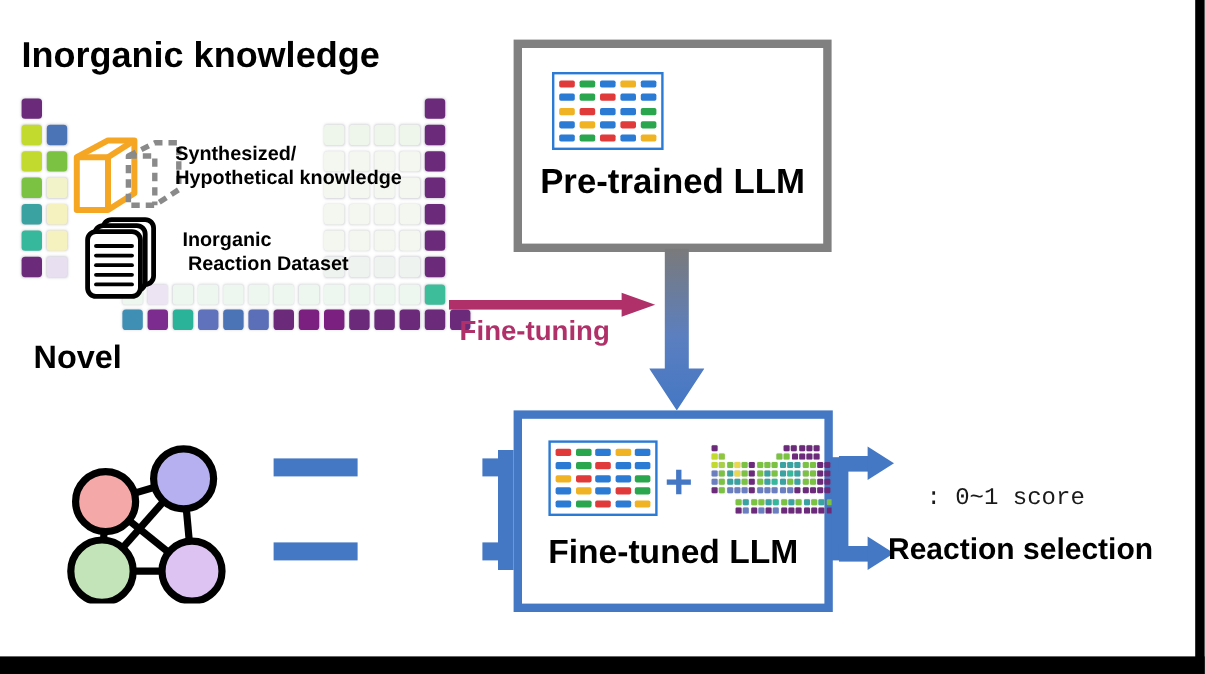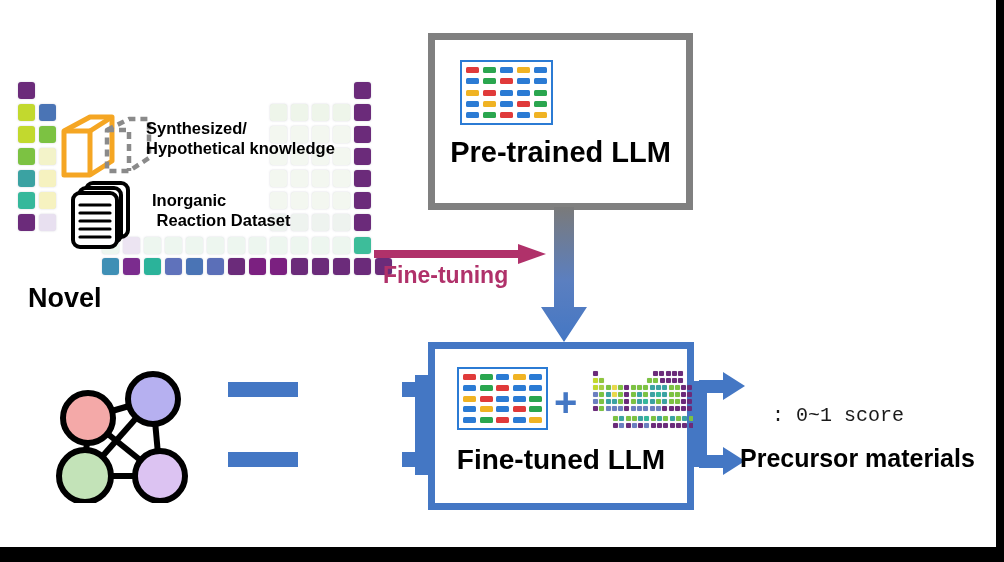--- a/index.html
+++ b/index.html
@@ -161,20 +161,21 @@
   #out-title-1 { left: 742px; top: 370px; }
   #out-sub-1   { left: 772px; top: 404px; font-family: Liberation Mono, monospace; }
   #out-title-2 { left: 740px; top: 444px; }
   #out-sub-2   { left: 772px; top: 478px; }
 </style>
 </head>
 <body>
 
 <div id="figure">
 
+  <div class="abs heading" id="title-inorganic-knowledge">Inorganic knowledge</div>
 
   <div class="abs heading" id="title-novel-1">Novel</div>
 
   <div class="abs" id="periodic-large">
       <div class="cellrow" style="top: 0px; left: 0px;">
         <div class="pcell" style="background: rgb(107, 43, 122);"></div>
       </div>
       <div class="cellrow" style="top: 0px; left: 336px;">
         <div class="pcell" style="background: rgb(107, 43, 122);"></div>
       </div>
@@ -563,15 +564,15 @@
     <rect x="0" y="9" width="26" height="13" fill="#4477c4"></rect>
     <polygon points="24,1 46,15 24,29" fill="#4477c4"></polygon>
   </svg>
   <svg class="abs" id="out-arrow-2" viewBox="0 0 46 30">
     <rect x="0" y="9" width="26" height="13" fill="#4477c4"></rect>
     <polygon points="24,1 46,15 24,29" fill="#4477c4"></polygon>
   </svg>
 
   <div class="abs out-sub" id="out-sub-1">: 0~1 score</div>
 
-  <div class="abs out-title" id="out-title-2">Precursor materials</div>
+  <div class="abs out-title" id="out-title-2">Reaction selection</div>
 
 </div>
 
 </body></html>

